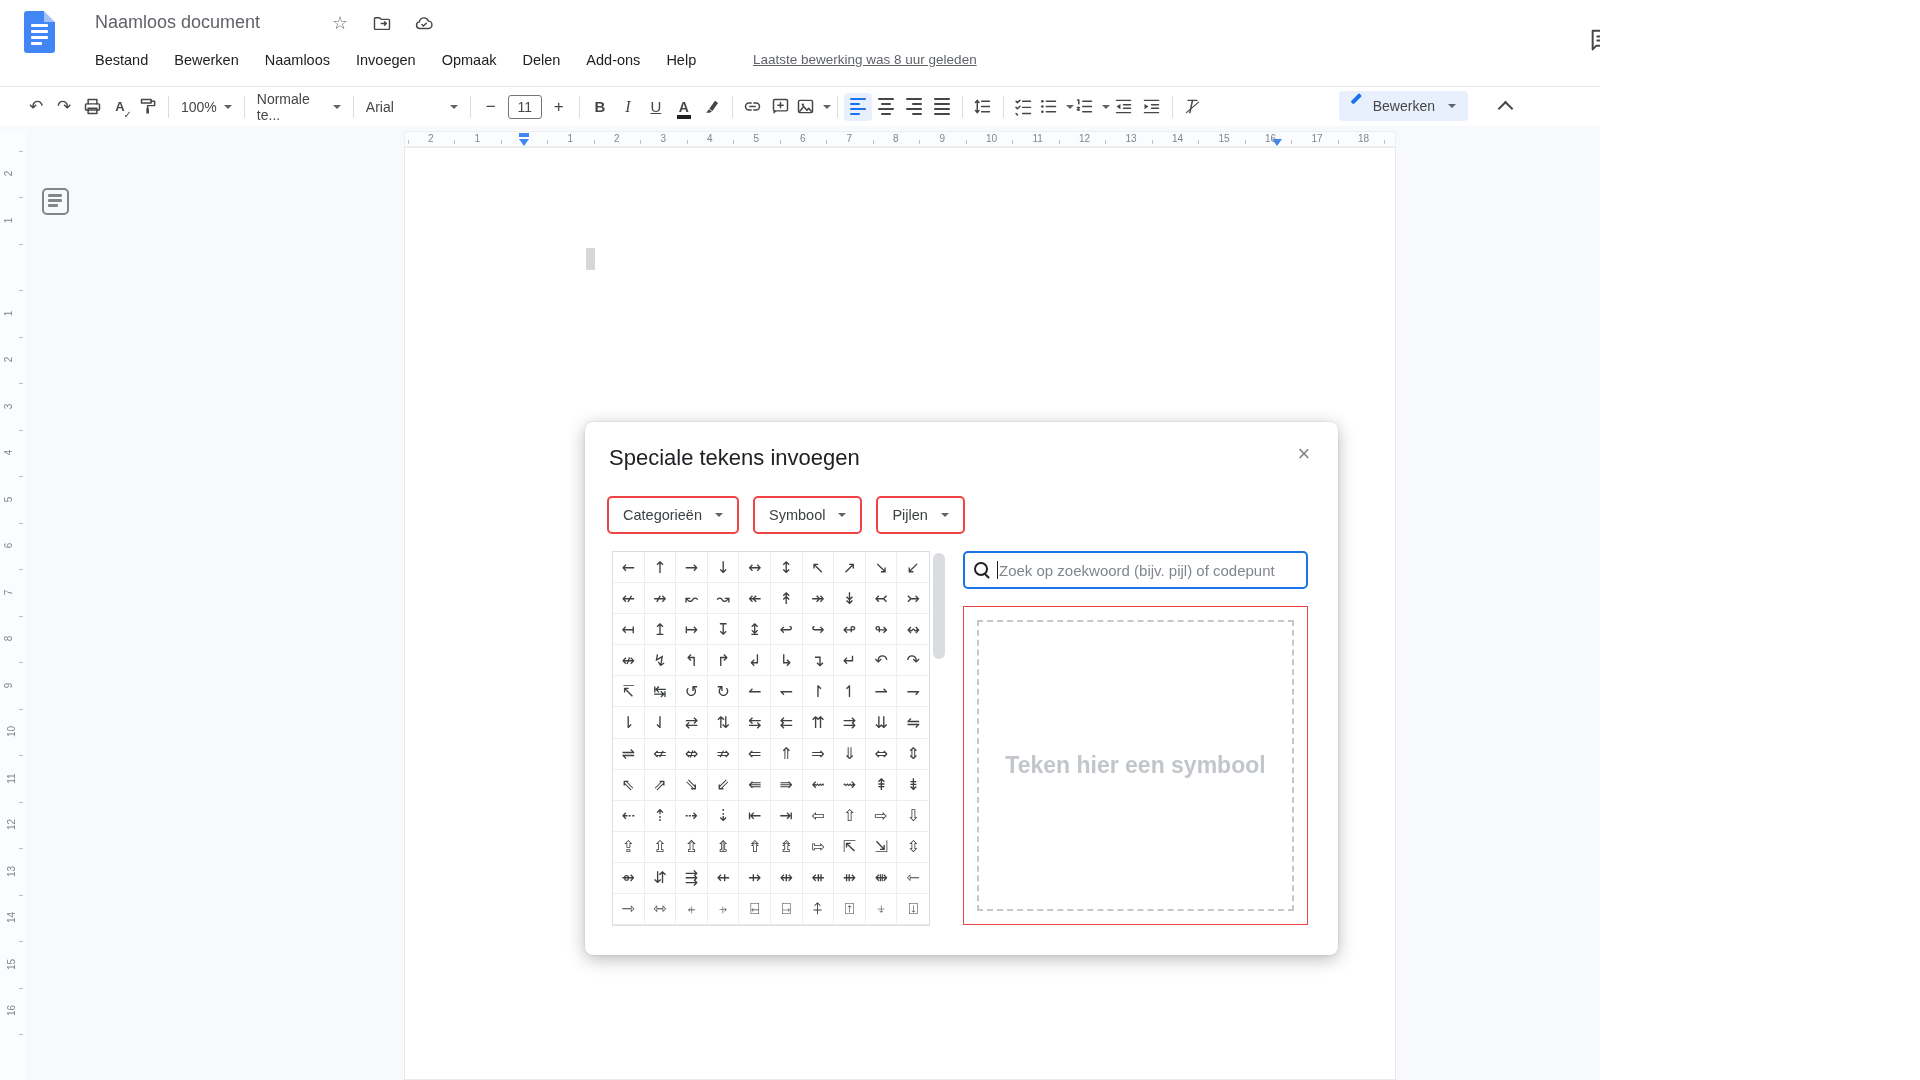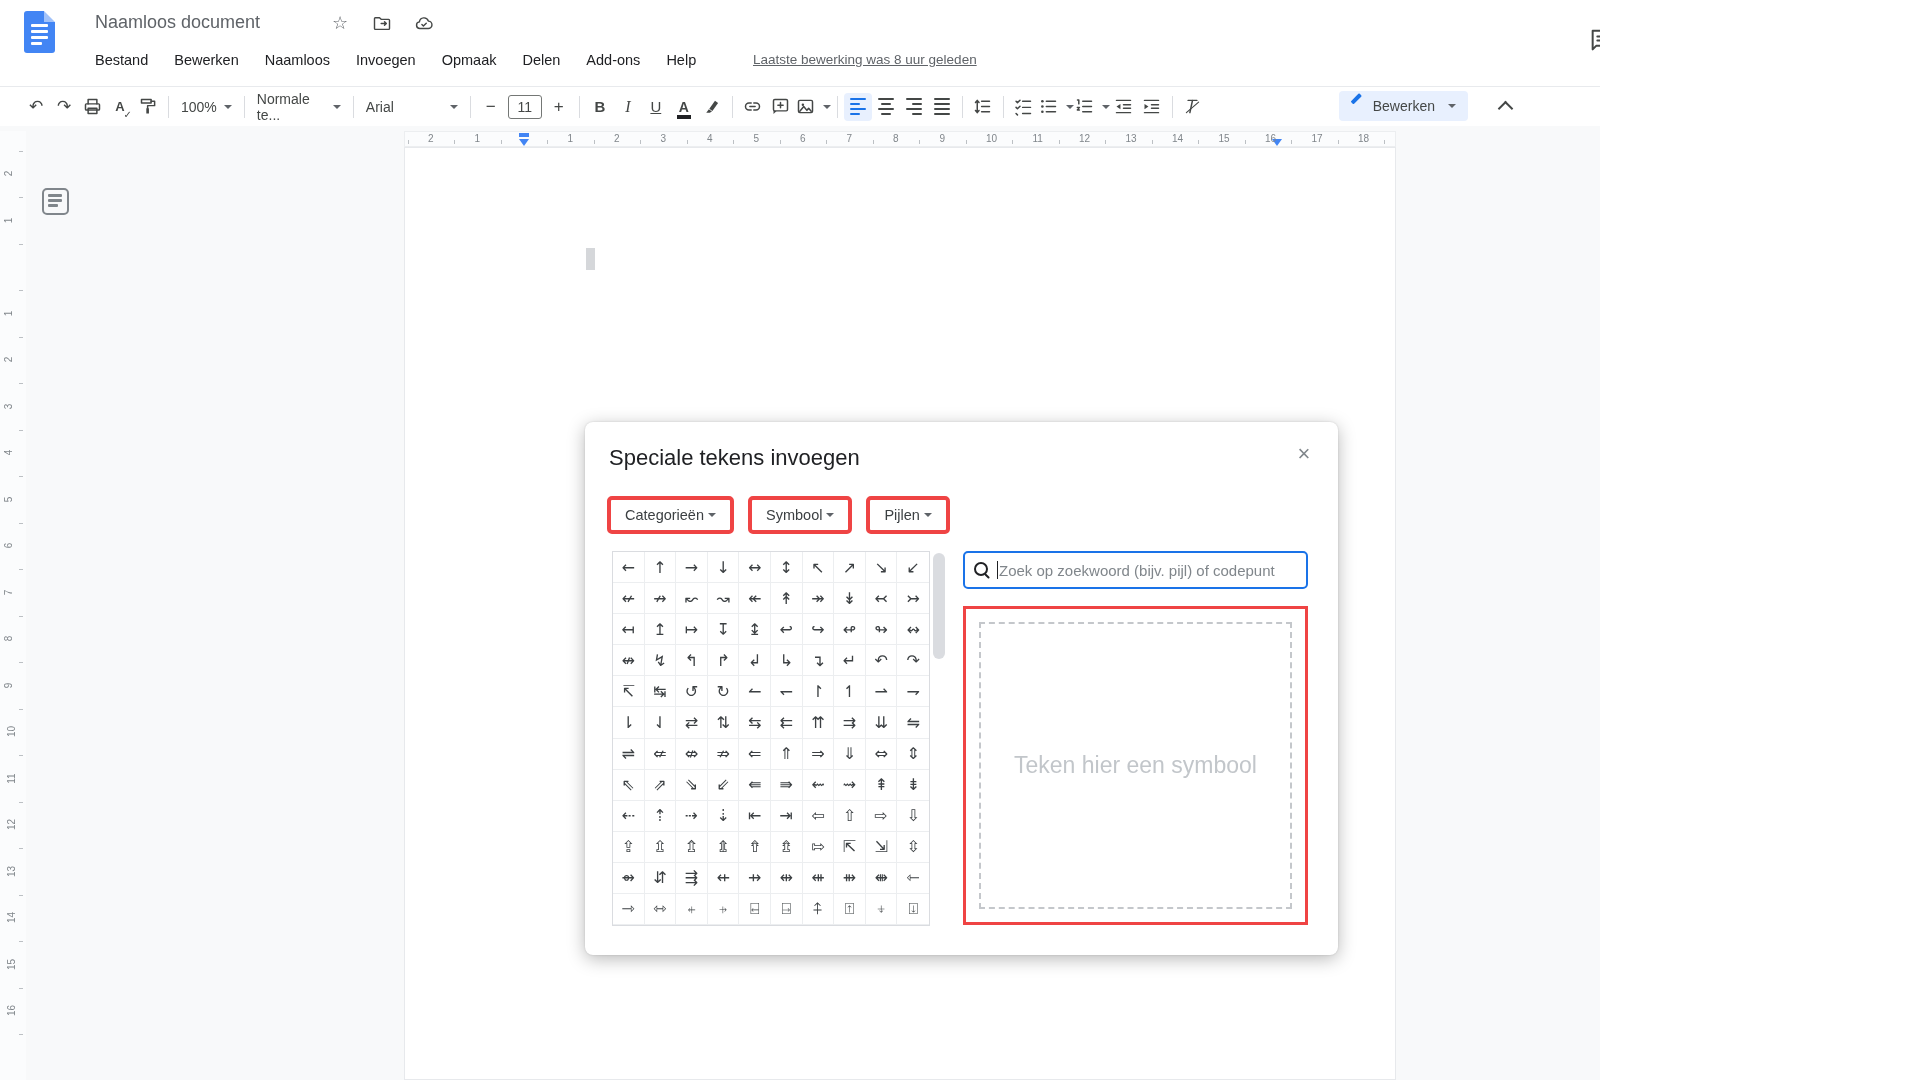--- a/index.html
+++ b/index.html
@@ -82,33 +82,33 @@
   .ind-bar { position:absolute; width:10px; height:4px; background:#4285f4; top:1px; }
   .doc-scrollbar { position:absolute; left:1837px; top:34px; width:8px; height:806px; background:#dfe1e5; border-radius:4px; }
   
   .explore-btn { position:absolute; left:1787px; top:902px; width:46px; height:46px; background:#fff; border:1px solid #e3e5e8; border-radius:8px; box-shadow:0 1px 3px rgba(0,0,0,.12); display:flex; align-items:center; justify-content:center; }
   .explore-badge { width:27px; height:27px; background:#5f6368; border-radius:6px; color:#fff; font-size:15px; display:flex; align-items:center; justify-content:center; }
   
   .dialog { position:absolute; left:585px; top:422px; width:753px; height:533px; background:#fff; border-radius:8px; box-shadow:0 4px 18px rgba(0,0,0,.28), 0 0 2px rgba(0,0,0,.15); }
   .dlg-title { position:absolute; left:24px; top:23px; font-size:22px; color:#202124; }
   .dlg-close { position:absolute; right:20px; top:18px; width:28px; height:28px; font-size:22px; color:#80868b; display:flex; align-items:center; justify-content:center; }
   .filters { position:absolute; left:22px; top:74px; display:flex; gap:14px; }
-  .filter-btn { height:38px; background:#fff; border:4px solid #ef4444; border-radius:5px; padding:0 14px; font-size:14.5px; color:#3c4043; display:flex; align-items:center; font-family:inherit; }
+  .filter-btn { height:38px; background:#fff; border:2px solid #ef4444; border-radius:5px; padding:0 14px; font-size:14.5px; color:#3c4043; display:flex; align-items:center; gap:9px; font-family:inherit; }
   .sym-grid { position:absolute; left:27px; top:129px; width:318px; height:375px; border:1px solid #dadce0; display:grid; grid-template-columns:repeat(10,1fr); grid-template-rows:repeat(12,1fr); background:#fff; }
   .sym-cell { border-right:1px solid #eceef0; border-bottom:1px solid #eceef0; display:flex; align-items:center; justify-content:center; font-family:"DejaVu Sans",sans-serif; font-size:16px; color:#3c4043; }
   .sym-cell:nth-child(10n) { border-right:none; }
   .grid-scrollbar { position:absolute; left:348px; top:131px; width:12px; height:106px; background:#dadce0; border-radius:6px; }
   .search-wrap { position:absolute; left:378px; top:129px; width:345px; height:38px; border:2px solid #1a73e8; border-radius:5px; background:#fff; display:flex; align-items:center; padding:0 8px; }
   .search-input { border:none; outline:none; flex:1; font-size:15px; color:#202124; font-family:inherit; background:transparent; }
   .search-input::placeholder { color:#80868b; }
   .mag { position:relative; width:18px; height:18px; margin-right:6px; flex:none; }
   .mag::before { content:""; position:absolute; left:1px; top:1px; width:10px; height:10px; border:2px solid #202124; border-radius:50%; }
   .mag::after { content:""; position:absolute; left:12px; top:12px; width:6px; height:2px; background:#202124; border-radius:1px; transform:rotate(45deg); transform-origin:left center; }
   .text-caret { width:1px; height:18px; background:#202124; margin-right:1px; flex:none; }
-  .draw-pad { position:absolute; left:378px; top:184px; width:345px; height:319px; border:3px solid #ef4444; background:#fff; }
+  .draw-pad { position:absolute; left:378px; top:184px; width:345px; height:319px; border:1px solid #ef4444; background:#fff;font-weight:bold; }
   .draw-inner { position:absolute; left:13px; top:13px; right:13px; bottom:13px; border:2px dashed #c4c7cb; display:flex; align-items:center; justify-content:center; }
   .draw-hint { font-size:23px; color:#c2c6ca; }
 </style>
 </head>
 <body>
 
 <div class="stage">
 
   <div class="header">
     <div class="docs-logo">

